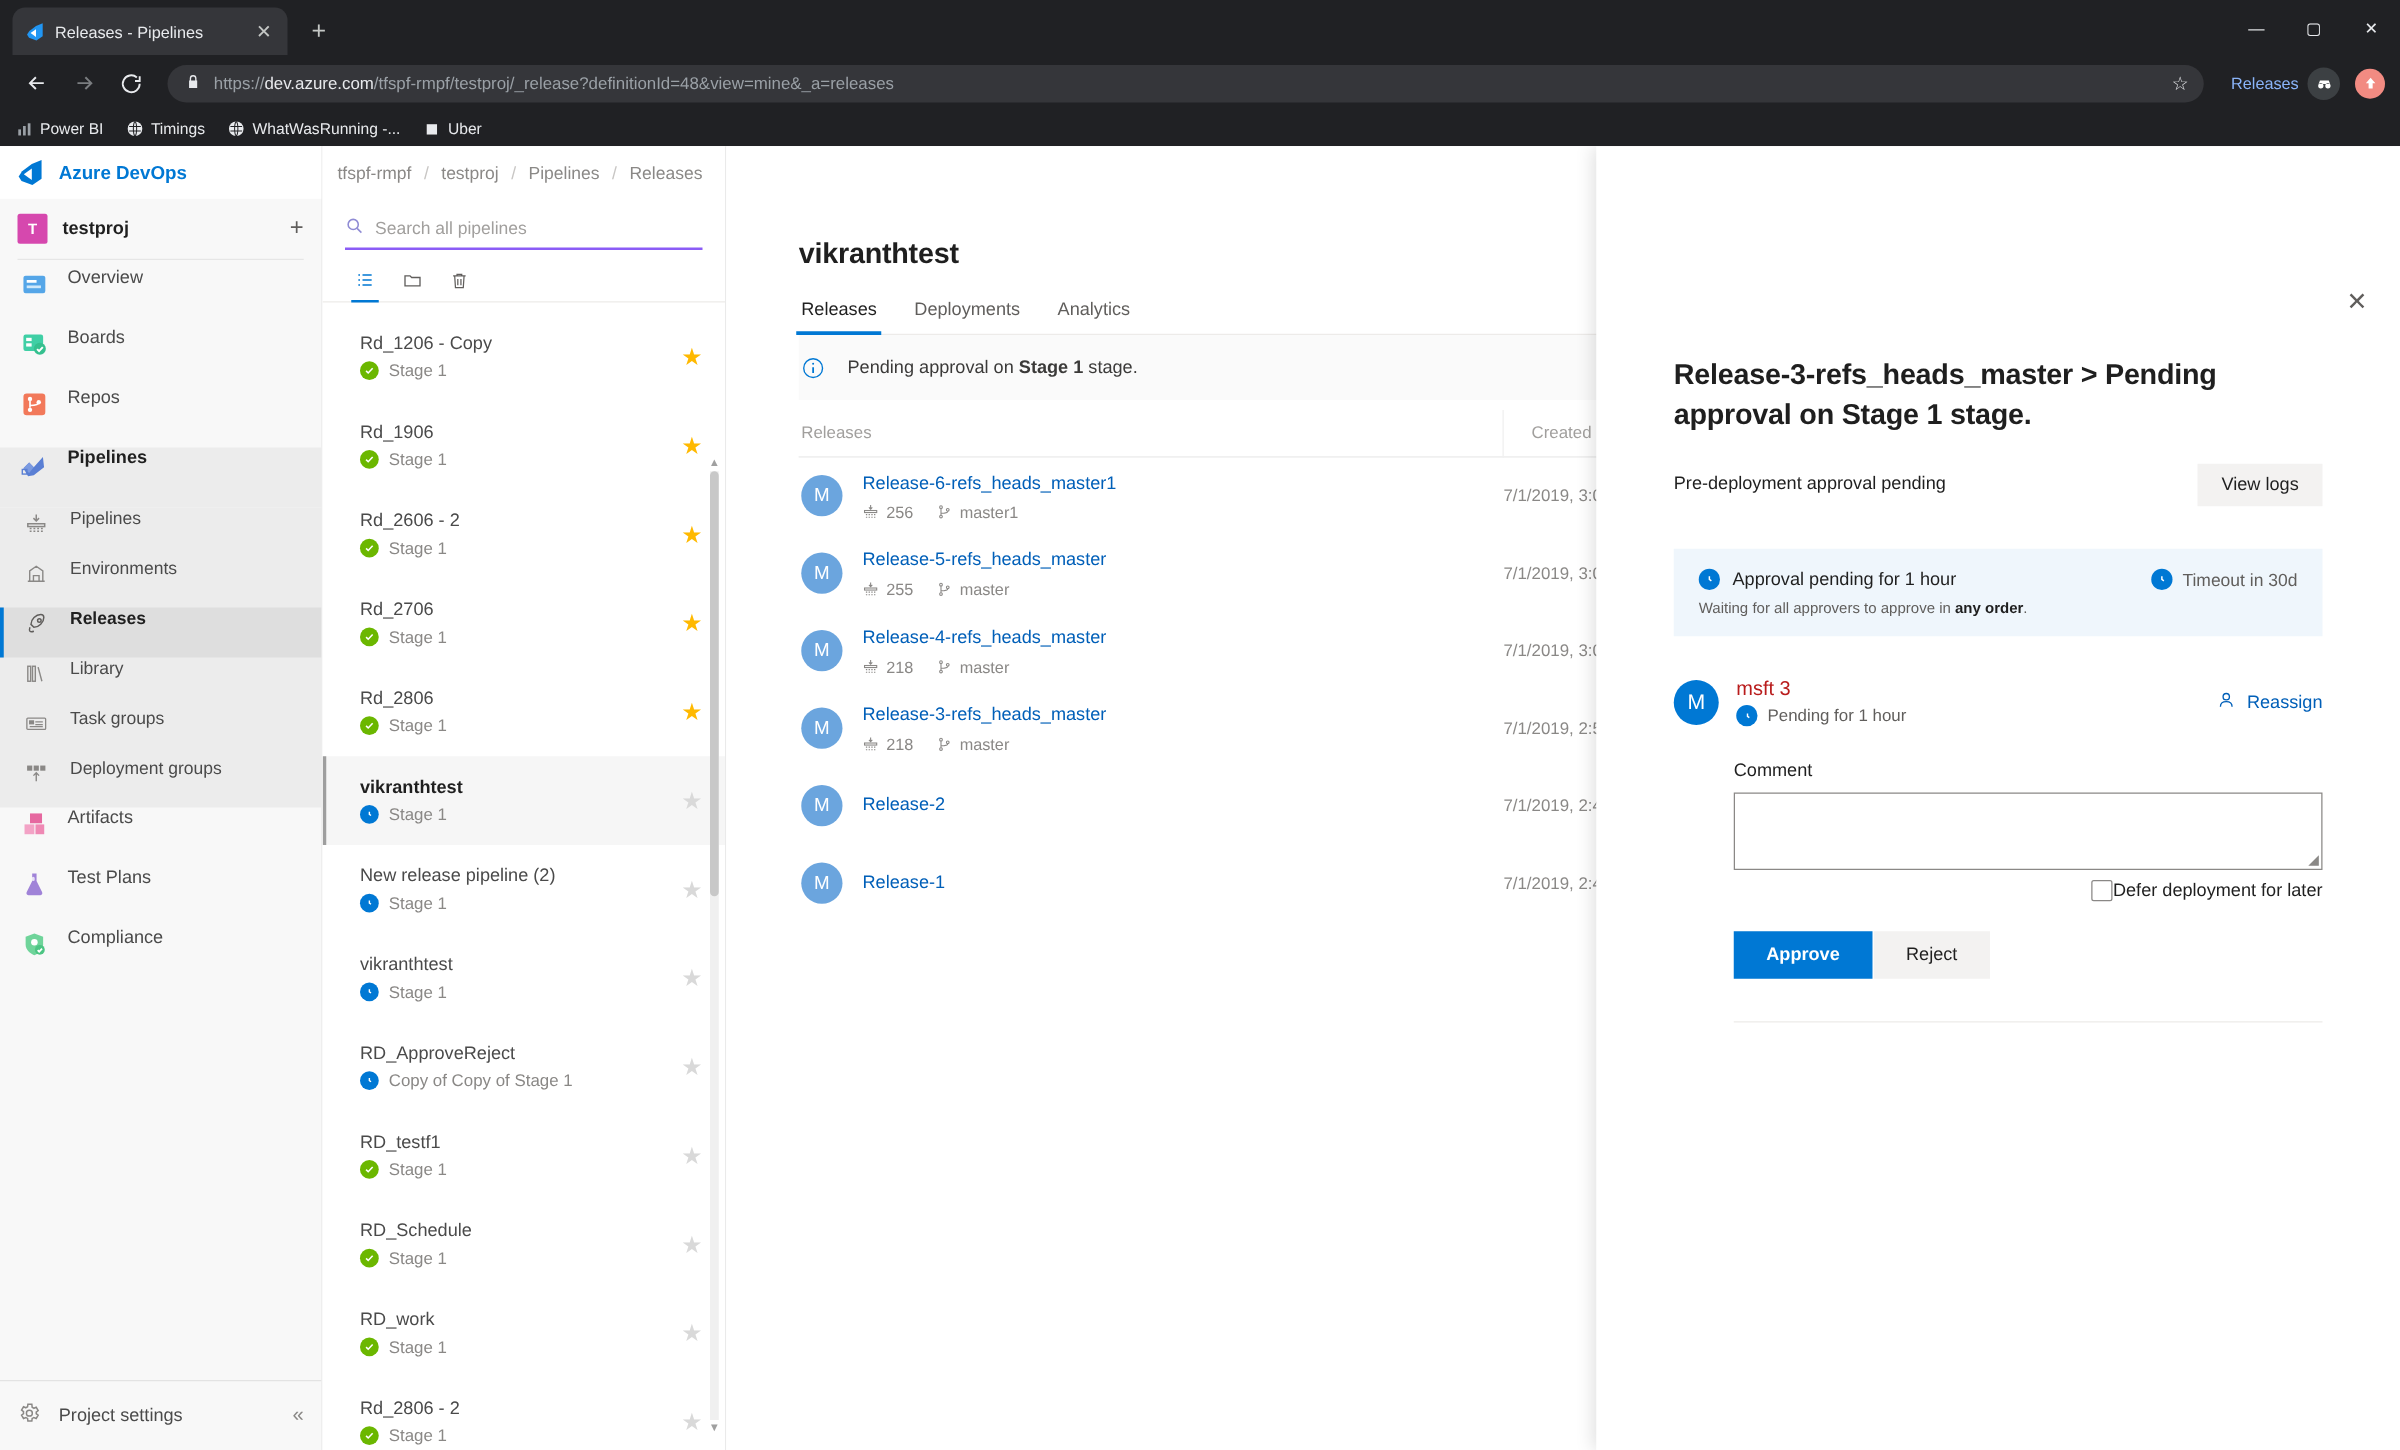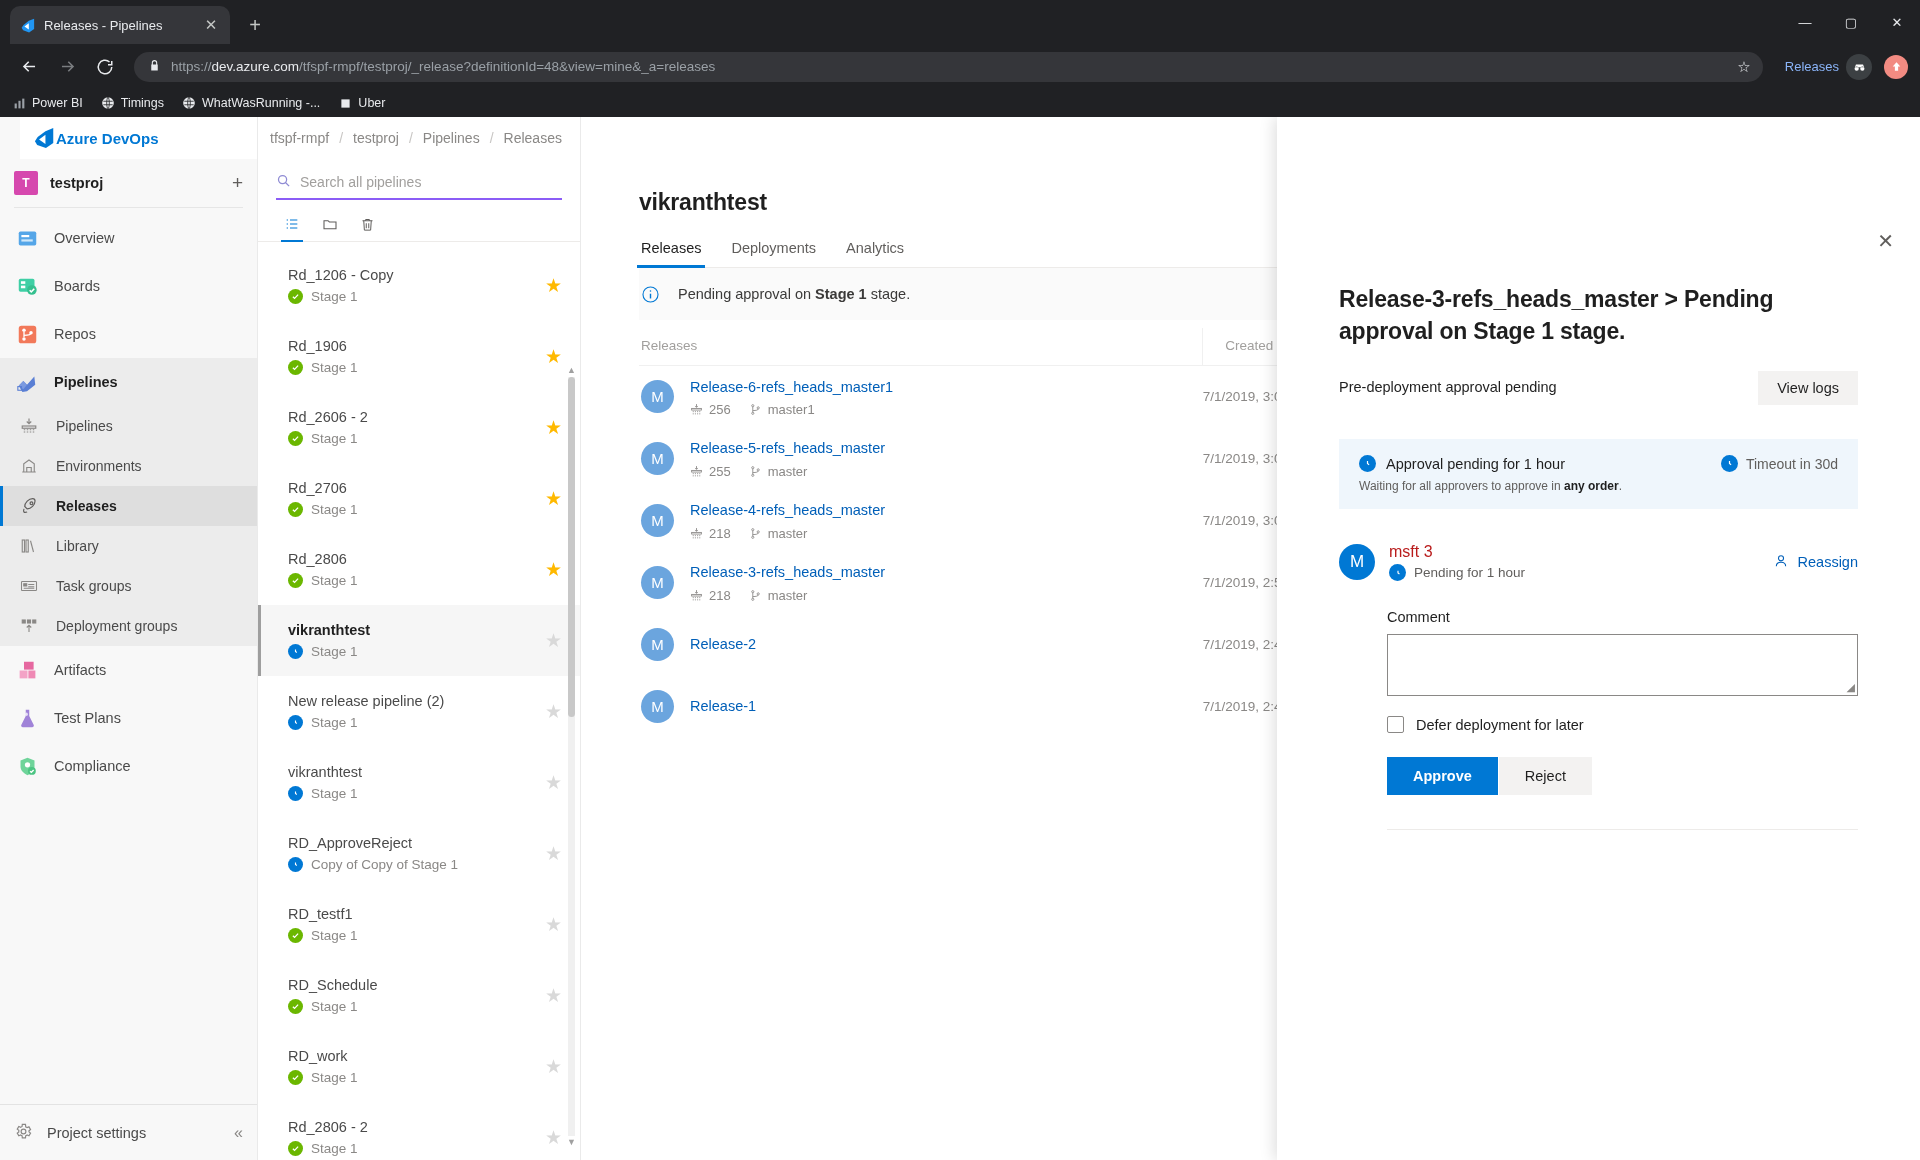--- a/index.html
+++ b/index.html
@@ -44,29 +44,29 @@
 
   .bookmarks { height:28px; display:flex; padding:0 12px; gap:18px; }
   .bm { display:flex; align-items:center; gap:6px; color:#e8eaed; font-size:12.5px; white-space:nowrap; }
   .bm-ic { width:14px; height:14px; display:flex; align-items:center; justify-content:center; }
 
   
   .ado { display:flex; height:1043px; background:#fff; position:relative; }
 
   
   .rail { width:258px; flex:0 0 258px; background:#f8f8f8; border-right:1px solid #eaeaea; display:flex; flex-direction:column; }
-  .ado-brand { height:42px; display:flex; align-items:center; padding-left:14px; background:#fff;margin-left:20px; }
+  .ado-brand { height:42px; display:flex; align-items:center; gap:11px; padding-left:14px; background:#fff; }
   .ado-logo { width:22px; height:22px; }
   .ado-brand-txt { color:#0078d4; font-weight:bold; font-size:15px; }
   .proj-row { height:48px; display:flex; align-items:center; gap:12px; padding:0 14px; }
   .proj-ic { width:24px; height:24px; background:#d648ae; color:#fff; border-radius:2px; display:flex; align-items:center; justify-content:center; font-size:12px; font-weight:bold; }
   .proj-name { font-weight:bold; font-size:14.5px; color:#1f1f1f; flex:1; }
   .proj-add { color:#605e5c; font-size:19px; font-weight:300; }
   .rail-div { height:1px; background:#e6e6e6; margin:0 14px 6px 14px; }
-  .nav-item { height:48px; display:flex; align-items:center; gap:14px; padding-left:14px; color:#4a4a4a; font-size:14.5px; position:relative; cursor:pointer; }
+  .nav-item { height:48px; display:flex; gap:14px; padding-left:14px; color:#4a4a4a; font-size:14.5px; position:relative; cursor:pointer; }
   .nav-item .nic { width:26px; height:26px; flex:0 0 26px; display:flex; align-items:center; justify-content:center; }
   .nav-item.group-open { background:#ececec; font-weight:bold; color:#1f1f1f; }
   .nav-sub { background:#ececec; }
   .nav-sub .nav-item { height:40px; font-size:14px; padding-left:16px; }
   .nav-item.active { background:#dedede; color:#1f1f1f; font-weight:600; }
   .nav-item.active::before { content:""; position:absolute; left:0; top:0; bottom:0; width:3px; background:#0078d4; }
   .rail-spacer { flex:1; }
   .rail-bottom { border-top:1px solid #e3e3e3; height:56px; display:flex; align-items:center; padding:0 14px; gap:14px; color:#4a4a4a; font-size:14.5px; }
   .collapse-ic { margin-left:auto; color:#8a8886; font-size:16px; }
 
@@ -158,21 +158,21 @@
   .info-sub b { color:#1f1f1f; }
   .clock { width:17px; height:17px; border-radius:50%; background:#0078d4; display:flex; align-items:center; justify-content:center; flex:0 0 17px; }
   .approver { display:flex; align-items:center; margin-top:34px; gap:14px; }
   .appr-txt { flex:1; }
   .appr-name { font-size:16px; color:#b91c1c;text-align:center; }
   .appr-pend { display:flex; align-items:center; gap:8px; font-size:13.5px; color:#605e5c; margin-top:3px; }
   .reassign { display:flex; align-items:center; gap:9px; color:#005fb8; font-size:14.5px; cursor:pointer; }
   .cmt-label { margin-top:28px; font-size:14.5px; color:#1f1f1f; margin-left:48px; }
   .cmt-box { margin-left:48px; margin-top:9px; height:62px; border:1px solid #8a8886; background:#fff; position:relative; }
   .cmt-grip { position:absolute; right:2px; bottom:1px; font-size:11px; color:#8a8886; }
-  .defer { margin-left:48px; margin-top:20px; display:flex; align-items:center; gap:12px; font-size:14.5px; color:#1f1f1f; cursor:pointer; }
+  .defer { margin-left:48px; margin-top:8px; display:flex; align-items:center; gap:0; font-size:14.5px; color:#1f1f1f; cursor:pointer;justify-content:flex-end; }
   .cbox { width:17px; height:17px; border:1px solid #8a8886; border-radius:2px; flex:0 0 17px; }
   .act-row { margin-left:48px; margin-top:24px; display:flex; gap:1px; }
   .btn-approve { background:#0078d4; color:#fff; border:none; padding:11px 26px; font-size:14.5px; font-weight:600; cursor:pointer; font-family:inherit; }
   .btn-reject { background:#f3f2f1; color:#1f1f1f; border:none; padding:11px 26px; font-size:14.5px; cursor:pointer; font-family:inherit; }
   .panel-rule { margin-left:48px; margin-top:34px; height:1px; background:#edebe9; }
 </style>
 </head>
 <body>
 
 <div class="browser">

